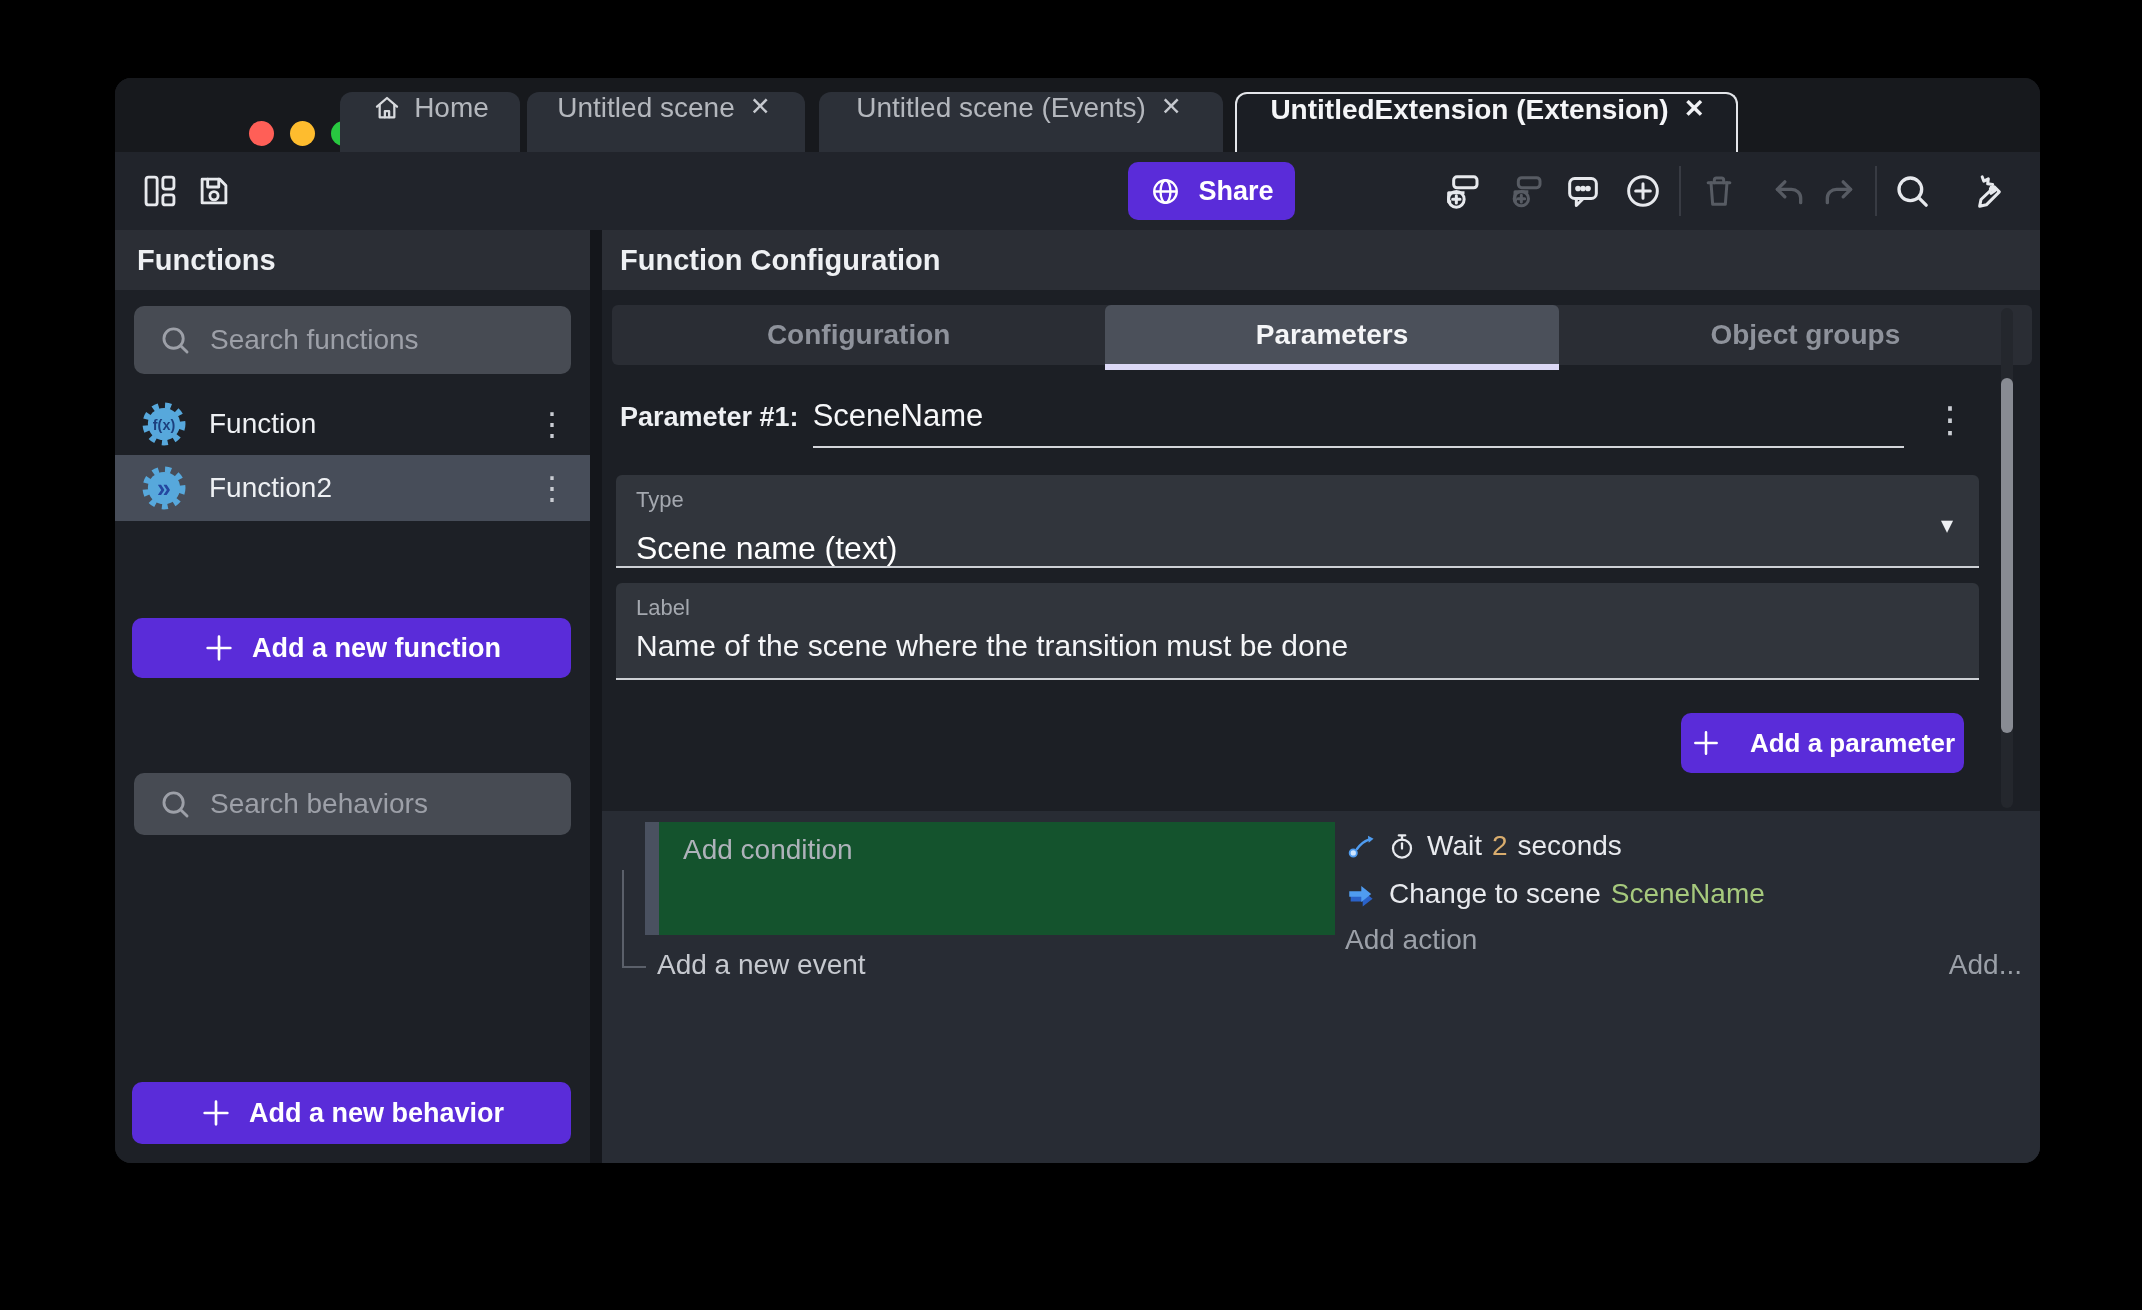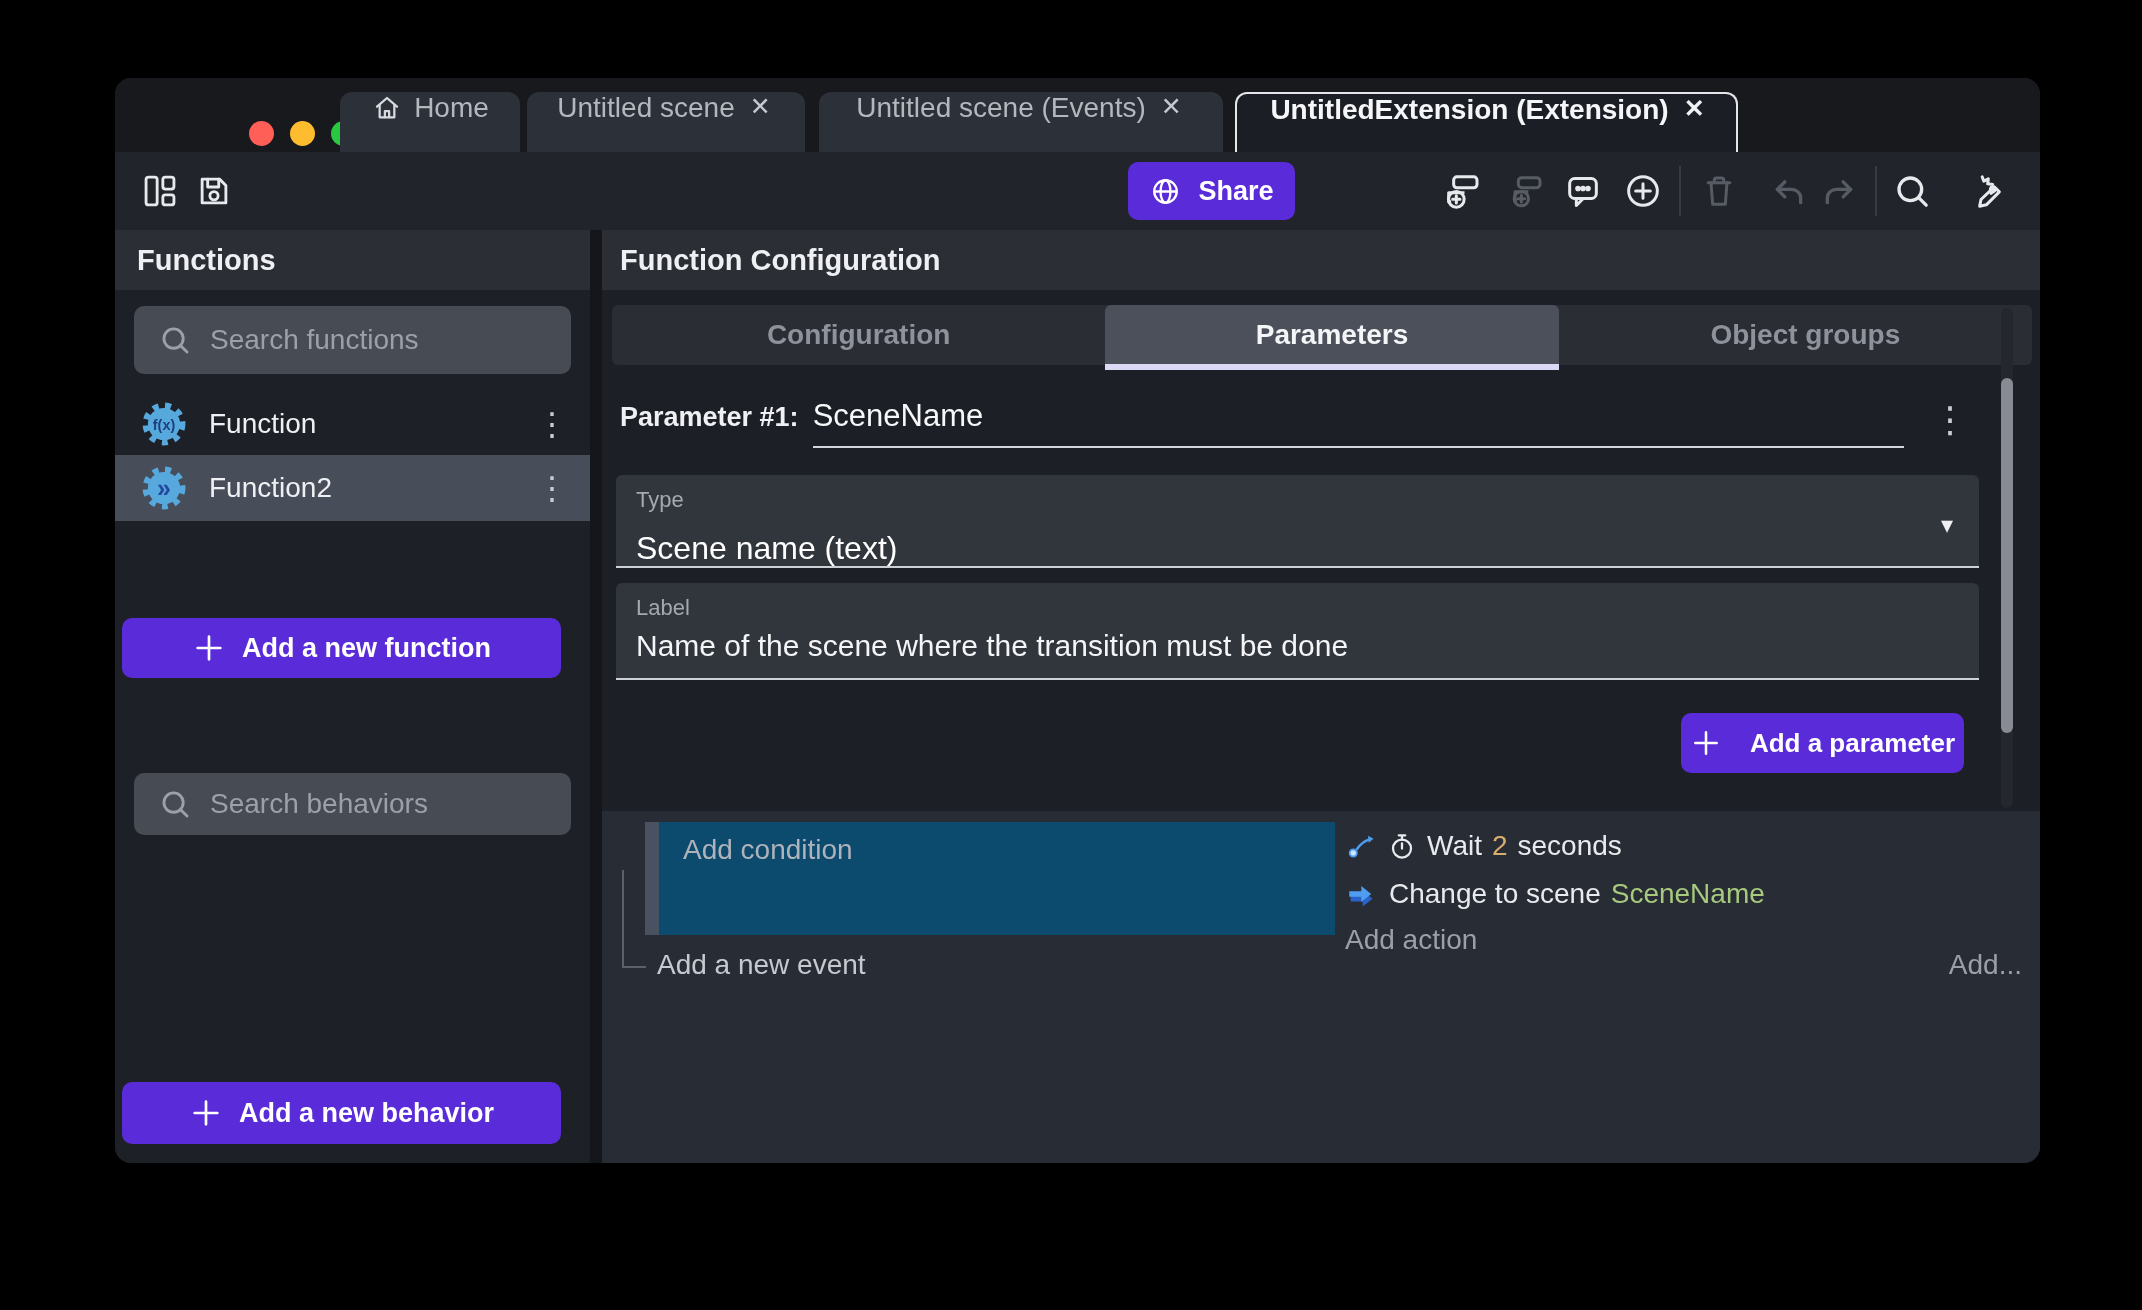--- a/index.html
+++ b/index.html
@@ -40,21 +40,21 @@
   .sec-header { position:absolute; left:0; width:475px; background:#2b2e35; color:#eef0f3;
     font-size:29px; font-weight:600; display:flex; align-items:center; padding-left:22px; }
   .searchbox { position:absolute; left:19px; width:437px; background:#474b53; border-radius:10px;
     display:flex; align-items:center; gap:18px; padding-left:24px; color:#9da0a8; }
   .searchbox input { background:transparent; border:none; outline:none; color:#d6d8dc;
     font-size:28px; width:330px; font-family:inherit; }
   .searchbox input::placeholder { color:#9da0a8; opacity:1; }
   .fn-row { position:absolute; left:0; width:475px; height:62px; display:flex; align-items:center; gap:22px; padding-left:26px; color:#eef0f3; font-size:28px; }
   .fn-row.selected { background:#474d59; }
   .kebab { position:absolute; right:22px; color:#c9ccd2; font-size:32px; line-height:1; }
-  .btn-side { position:absolute; left:7px; width:439px; height:60px; font-size:27px; }
+  .btn-side { position:absolute; left:17px; width:439px; height:60px; font-size:27px; }
 
   
   .main { position:absolute; left:487px; top:152px; width:1438px; height:933px; background:#1c1f25; }
   .seam { position:absolute; left:475px; top:152px; width:12px; height:933px; background:#14161b; }
   .main-header { position:absolute; left:0; top:0; width:1438px; height:60px; background:#2b2e35;
     color:#eef0f3; font-size:29px; font-weight:600; display:flex; align-items:center; padding-left:18px; }
   .subtabs { position:absolute; left:10px; top:75px; width:1420px; height:60px; background:#2a2d34; border-radius:6px; display:flex; }
   .subtab { flex:1; display:flex; align-items:center; justify-content:center; color:#8e929b; font-size:28px; font-weight:600; position:relative;margin-left:20px; }
   .subtab.active { background:#4b505a; color:#f4f5f7; border-radius:6px 6px 0 0; }
   .subtab.active::after { content:""; position:absolute; left:0; bottom:-5px; width:100%; height:6px; background:#dcd9f6; }
@@ -69,21 +69,21 @@
   .dd-arrow { position:absolute; right:26px; top:36px; color:#eef0f3; font-size:24px; }
   .btn-addparam { position:absolute; left:1079px; top:483px; width:283px; height:60px; font-size:26px;gap:28px; }
   .scroll-track { position:absolute; left:1399px; top:78px; width:12px; height:500px; background:#24272d; border-radius:6px; }
   .scroll-thumb { position:absolute; left:1399px; top:148px; width:12px; height:355px; background:#888b93; border-radius:6px; }
 
   
   .events { position:absolute; left:0; top:581px; width:1438px; height:352px; background:#282c34; }
   .bracket { position:absolute; left:20px; top:59px; width:24px; height:98px;
     border-left:2px solid #5b606a; border-bottom:2px solid #5b606a; }
   .cond-strip { position:absolute; left:43px; top:11px; width:14px; height:113px; background:#4a5160; }
-  .cond-box { position:absolute; left:57px; top:11px; width:676px; height:113px; background:#0c4a6e; }
+  .cond-box { position:absolute; left:57px; top:11px; width:676px; height:113px; background:#14532d; }
   .cond-box .hint { font-size:28px; color:#aeb2ba; padding:12px 0 0 24px; }
   .actions { position:absolute; left:743px; top:11px; width:680px; }
   .act-row { display:flex; align-items:center; gap:10px; height:48px; font-size:28px; color:#e8eaee; }
   .gray-link { color:#9ba0a8; }
   .add-event-link { position:absolute; left:55px; top:138px; font-size:28px; color:#c6c9cf; }
   .add-more-link { position:absolute; right:18px; top:138px; font-size:28px; color:#9ba0a8; }
 
   svg { display:block; }
 </style>
 </head>

